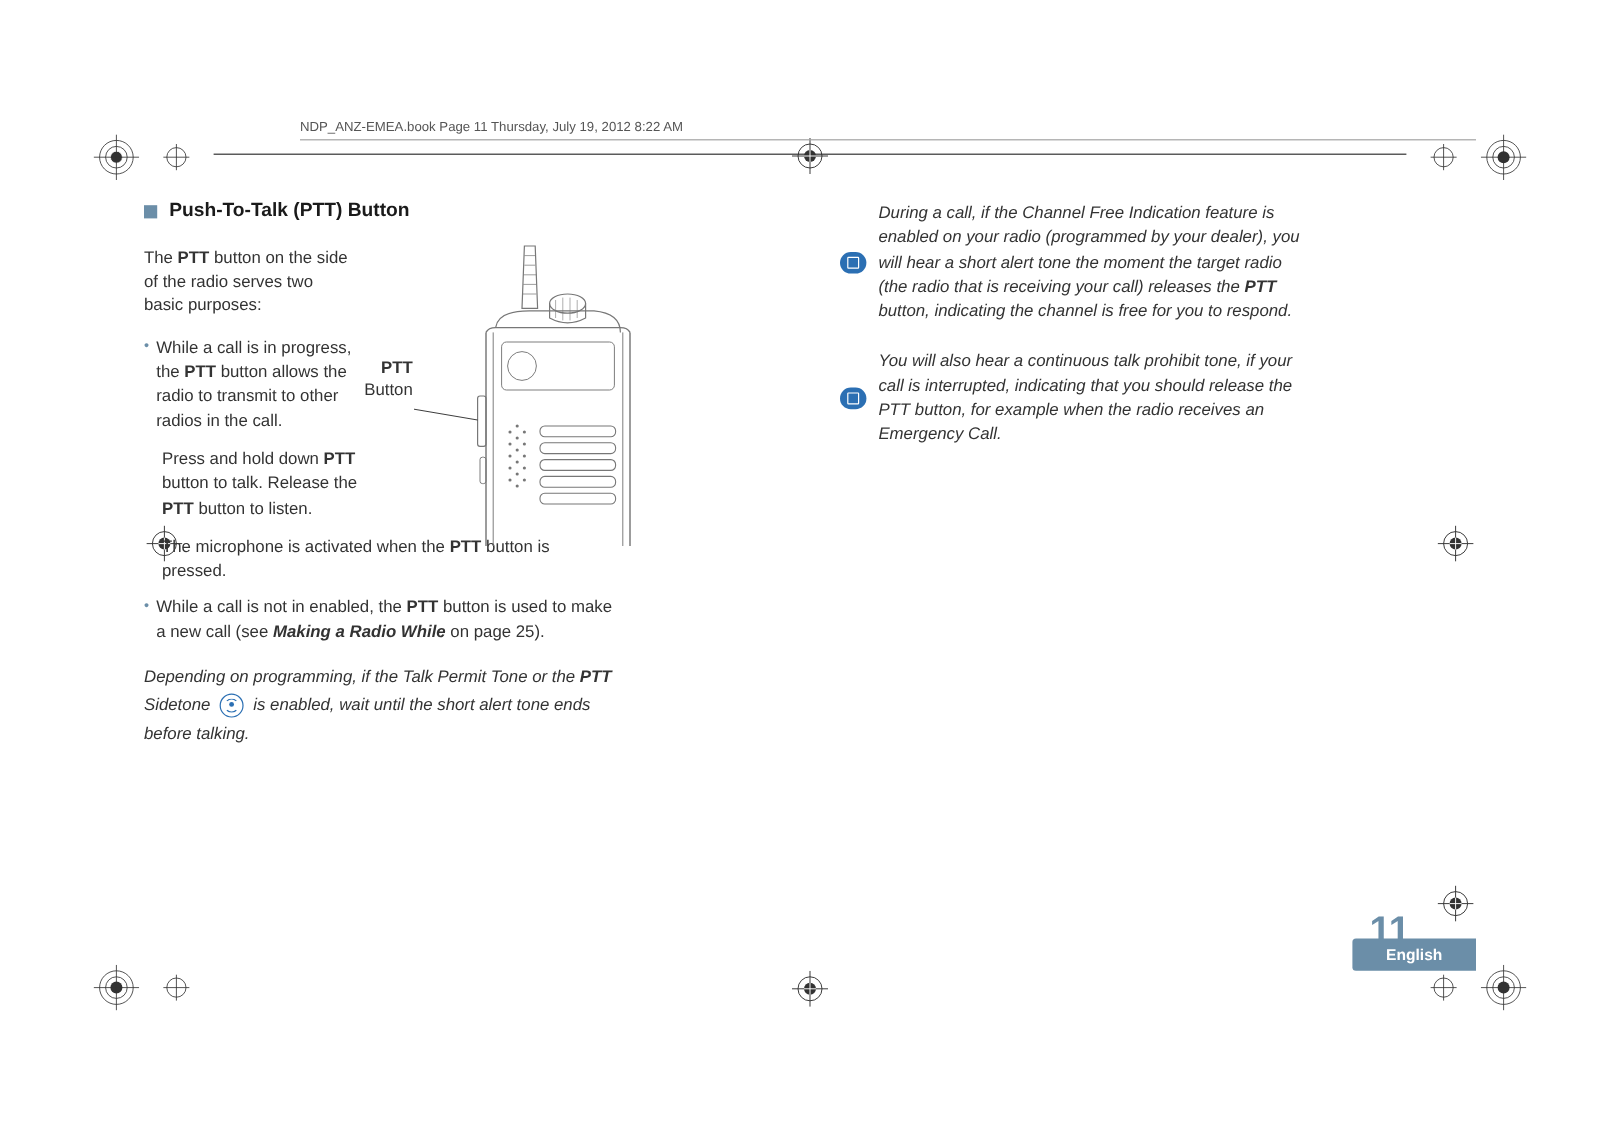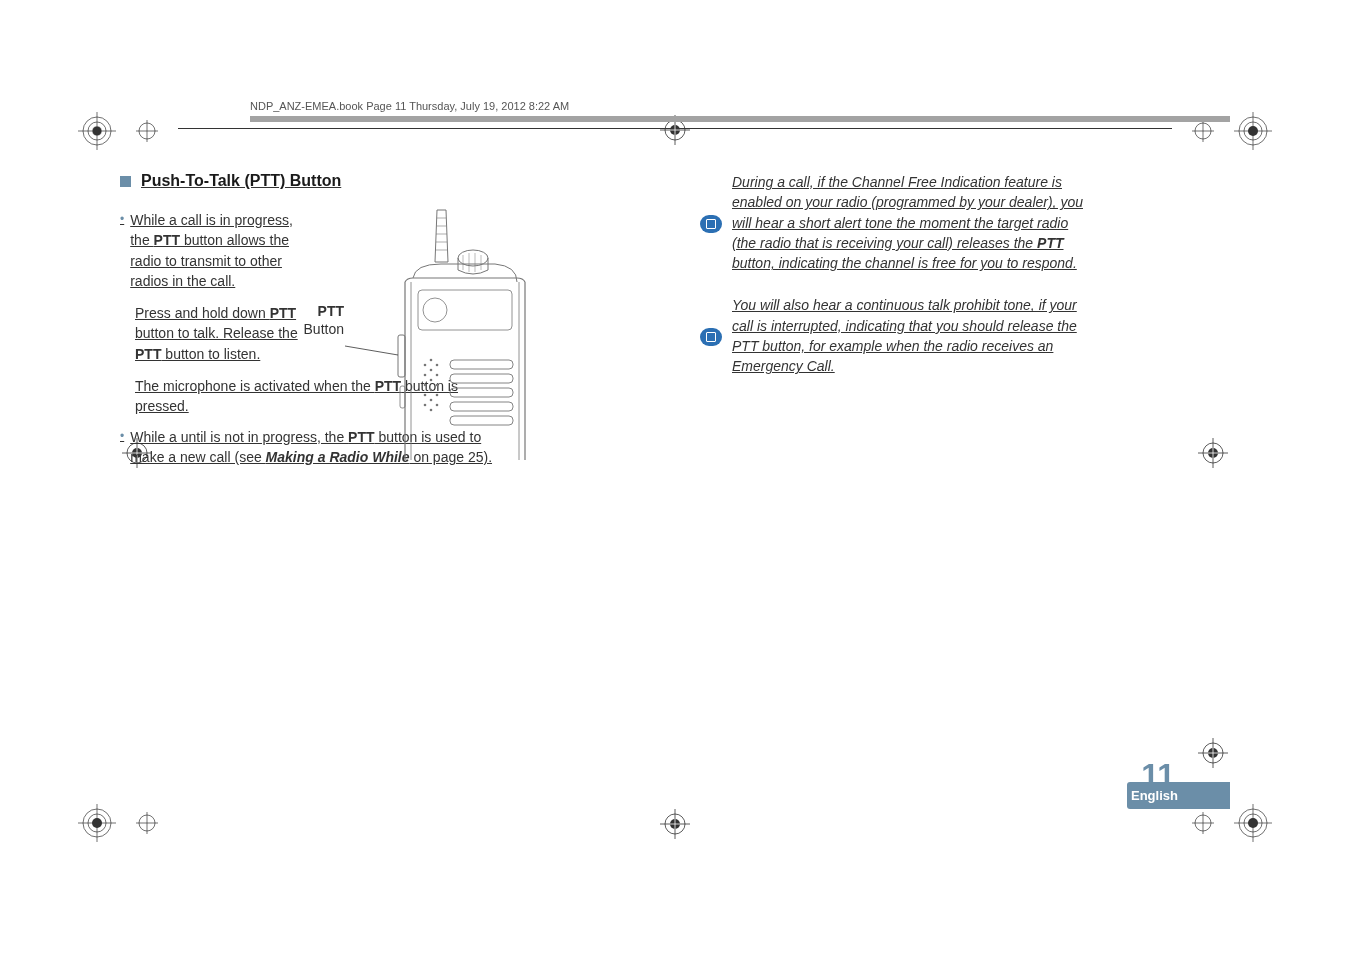--- a/index.html
+++ b/index.html
@@ -16,30 +16,29 @@
   .page {
     position: absolute;
     left: 120px;
     top: 100px;
     right: 120px;
     bottom: 100px;
   }
   .header-line {
     font-size: 11px;
     color: #555;
-    border-bottom: 6px solid #a3a3a3;
+    border-bottom: 1px solid #a3a3a3;
     padding-bottom: 4px;
     margin-left: 130px;
     margin-right: 0;
     margin-bottom: 50px;
   }
   .columns {
     display: flex;
     gap: 50px;
-    text-decoration: underline;
   }
   .col {
     flex: 1;
     position: relative;
   }
   .section-title {
     font-weight: bold;
     font-size: 16px;
     color: #1a1a1a;
     margin-bottom: 20px;
@@ -169,20 +168,21 @@
     bottom: 60px;
     font-size: 32px;
     font-weight: bold;
     color: #6b8ea8;
   }
   .lang-tab {
     position: absolute;
     right: 0;
     bottom: 45px;
     width: 95px;
+    text-align: center;
     color: #fff;
     font-weight: bold;
     font-size: 13px;
     padding: 6px 4px;
     background: #6b8ea8;
     border-radius: 3px 0 0 3px;
     margin-top: 19px;
   }
   .top-line-rule {
     position: absolute;
@@ -292,43 +292,52 @@
 <div class="page">
   <div class="header-line">NDP_ANZ-EMEA.book  Page 11  Thursday, July 19, 2012  8:22 AM</div>
 
   <div class="columns">
     <div class="col">
       <div class="section-title">
         <span class="title-square"></span>
         <span>Push-To-Talk (PTT) Button</span>
       </div>
 
+      <p class="intro">
+        <span>The </span><span class="bold">PTT</span><span> button on the side of the radio serves two basic purposes:</span>
+      </p>
 
       <div class="bullet-block">
         <span class="bullet">•</span>
         <div class="bullet-text bullet-text-narrow">
           <span>While a call is in progress, the </span><span class="bold">PTT</span><span> button allows the radio to transmit to other radios in the call.</span>
         </div>
       </div>
 
       <div class="sub-para">
         <span>Press and hold down </span><span class="bold">PTT</span><span> button to talk. Release the </span><span class="bold">PTT</span><span> button to listen.</span>
       </div>
 
       <div class="sub-para-wide">
         <span>The microphone is activated when the </span><span class="bold">PTT</span><span> button is pressed.</span>
       </div>
 
       <div class="bullet-block">
         <span class="bullet">•</span>
         <div class="bullet-text">
-          <span>While a until is not in progress, the </span><span class="bold">PTT</span><span> button is used to make a new call (see </span><span class="bolditalic">Making a Radio While</span><span> on page 25).</span>
+          <span>While a call is not in enabled, the </span><span class="bold">PTT</span><span> button is used to make a new call (see </span><span class="bolditalic">Making a Radio While</span><span> on page 25).</span>
         </div>
       </div>
 
+      <div class="italic-block">
+        <span>Depending on programming, if the Talk Permit Tone or the </span><span class="bold">PTT</span><br>
+        <span>Sidetone </span>
+        <span class="sidetone-icon"></span>
+        <span> is enabled, wait until the short alert tone ends before talking.</span>
+      </div>
 
       <div class="ptt-label">
         <span class="bold">PTT</span><br>
         <span>Button</span>
       </div>
       <div class="figure">
         <svg class="radio-svg" width="195" height="260" viewBox="0 0 195 260">
 
           <path d="M 92 10 L 90 62 L 103 62 L 101 10 Z" fill="none" stroke="#777" stroke-width="1"></path>
           <line x1="92" y1="18" x2="101" y2="18" stroke="#777" stroke-width="0.6"></line>

